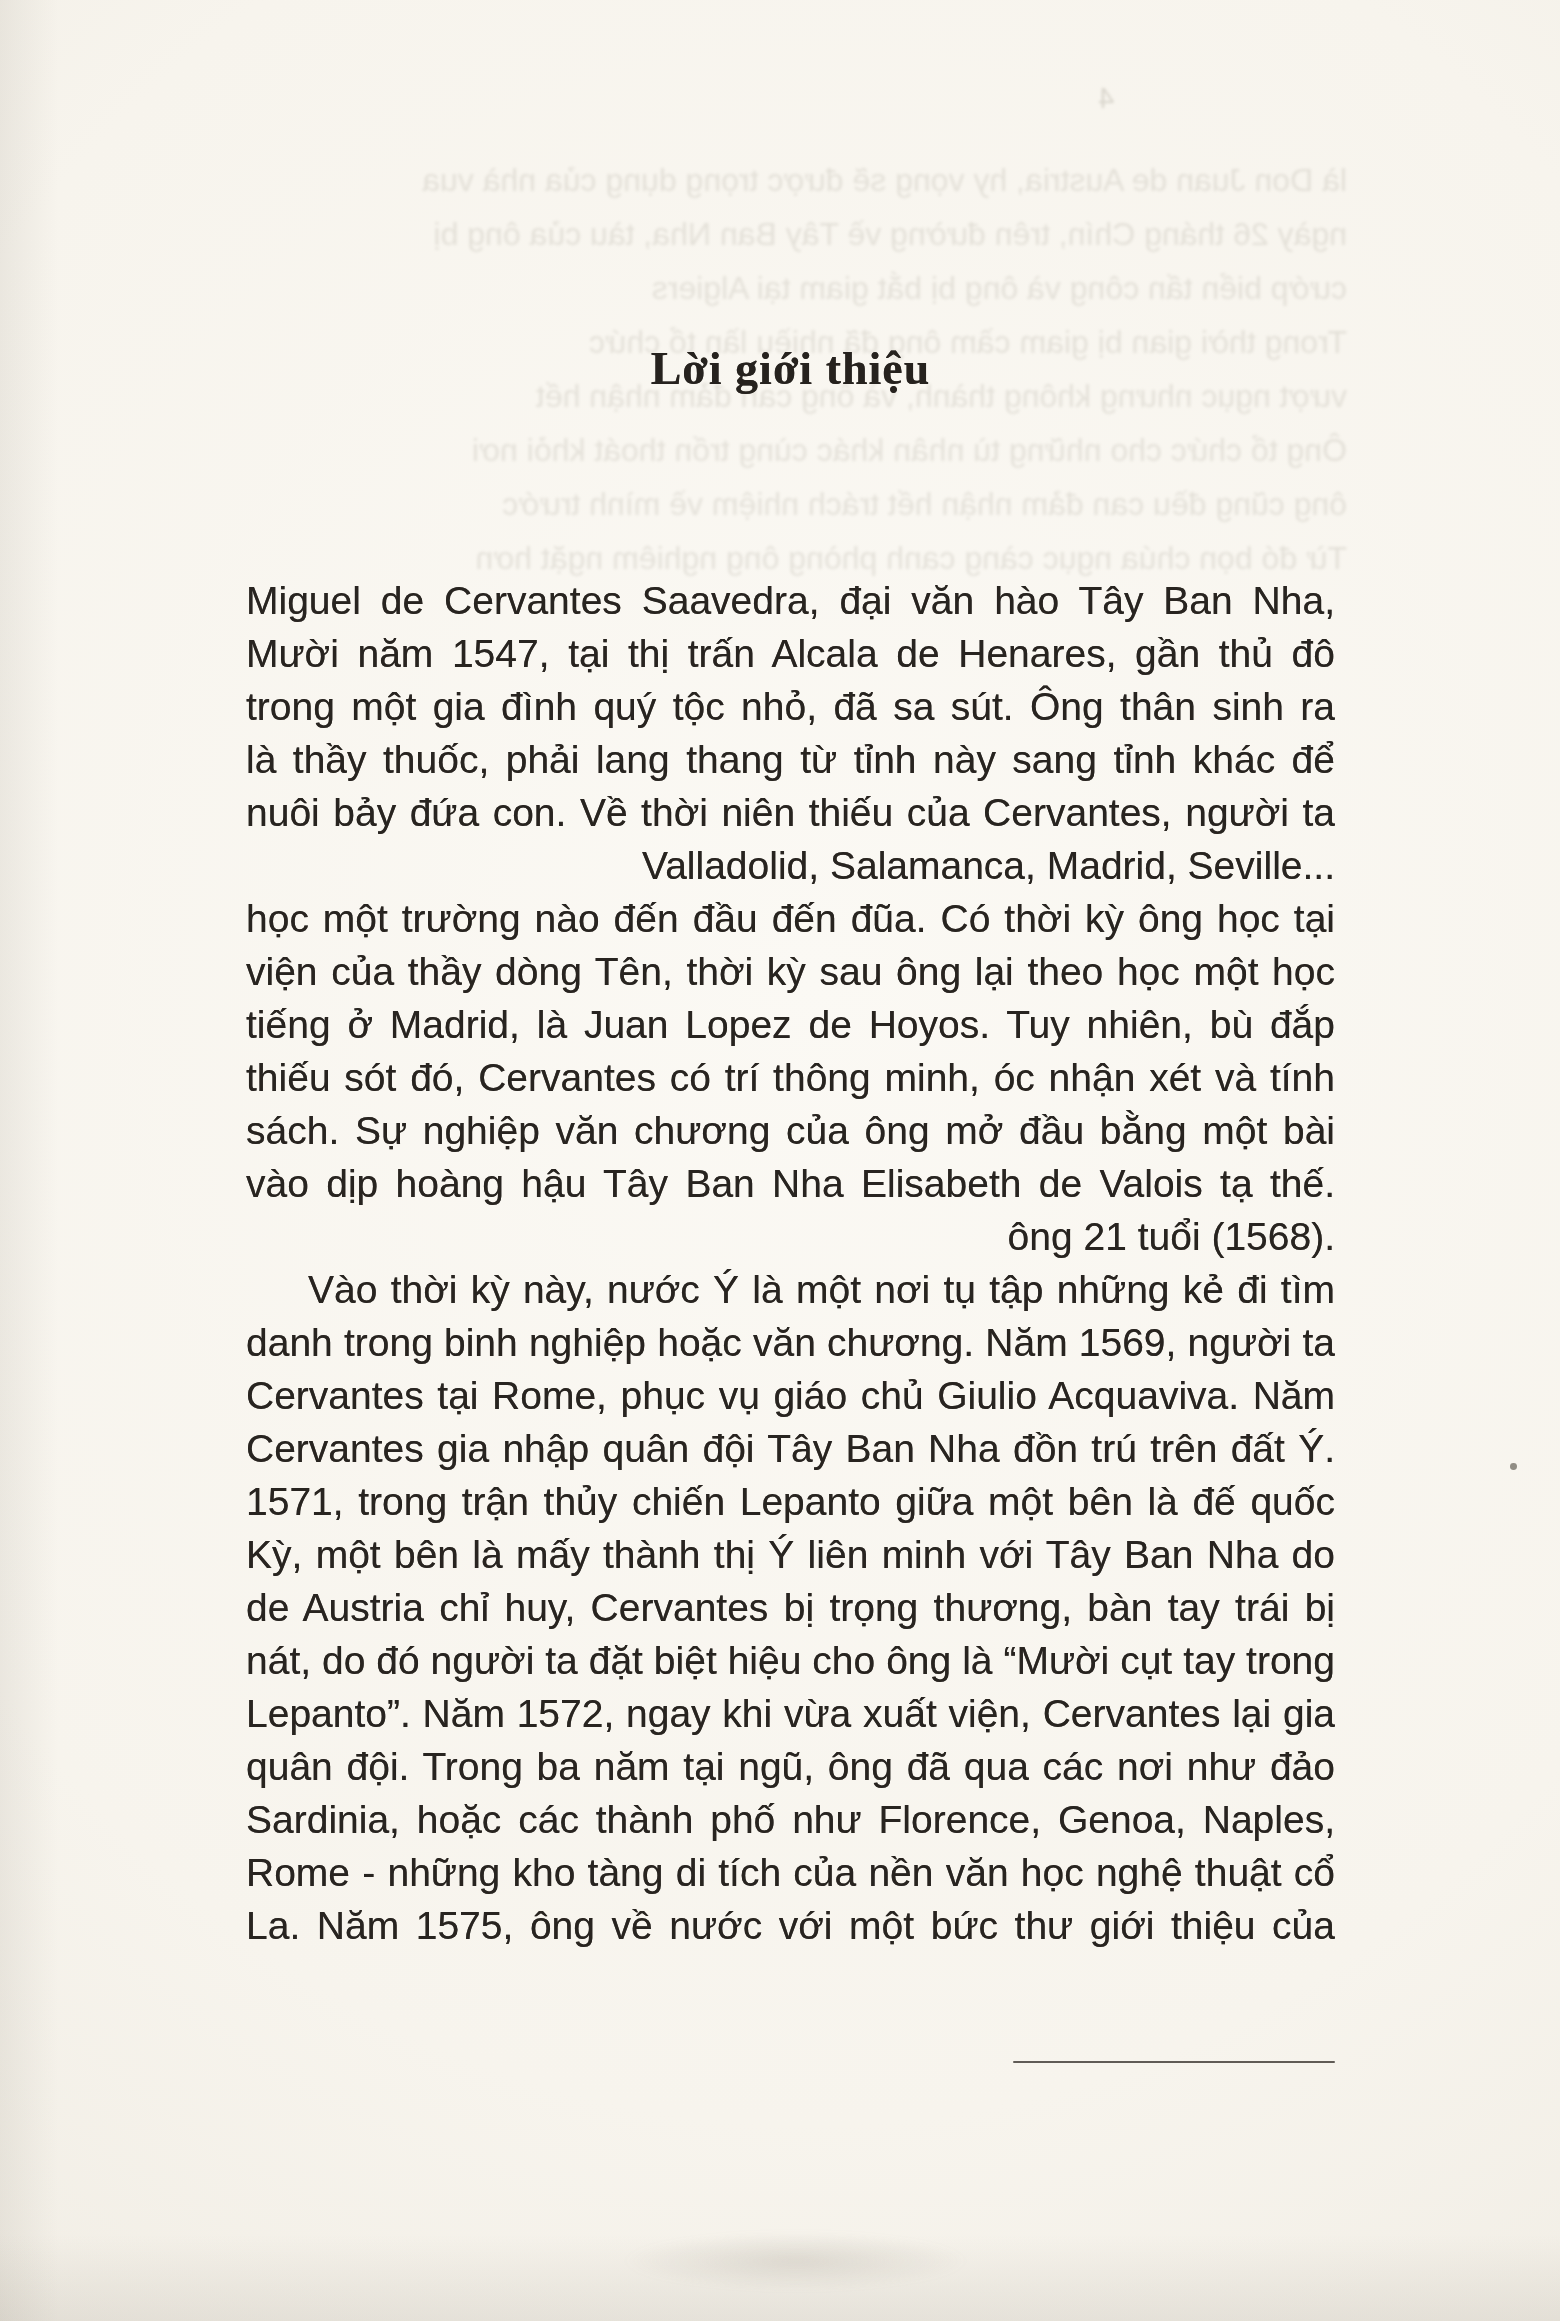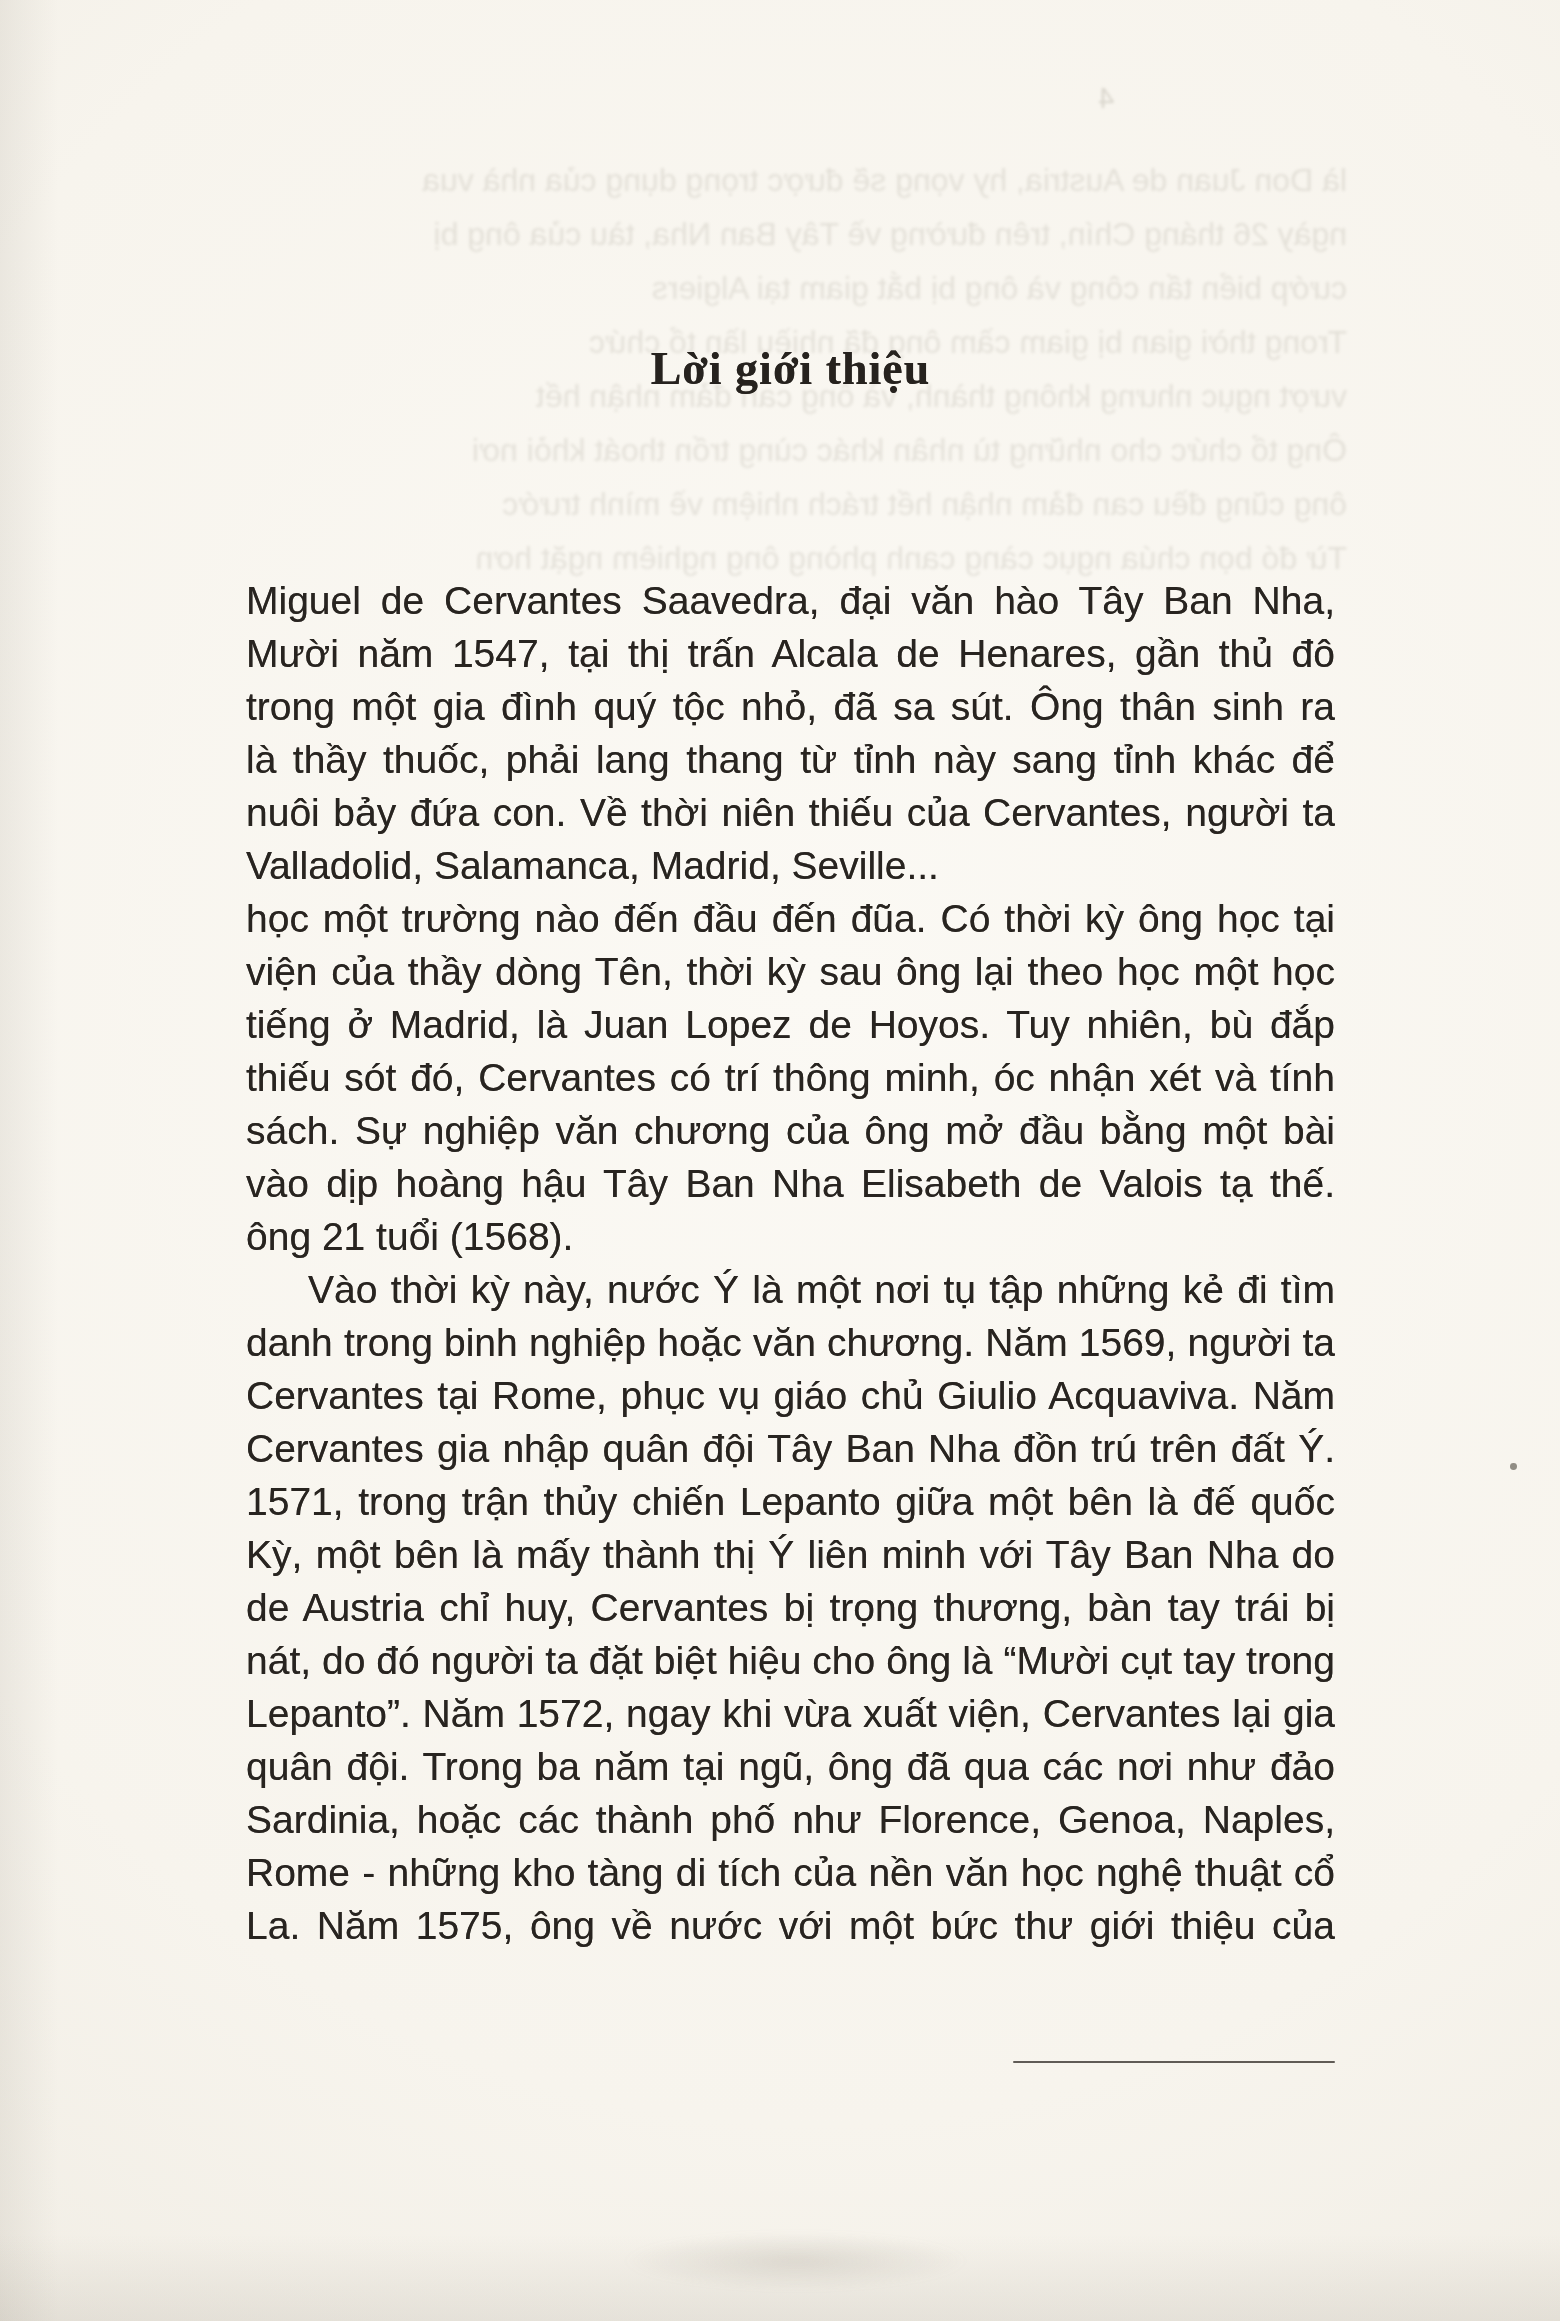--- a/index.html
+++ b/index.html
@@ -70,21 +70,21 @@
     font-size:39px;
     text-shadow:0 0 0.6px rgba(40,36,32,.7);
   }
   .line {
     height:53px;
     line-height:53px;
     overflow:hidden;
     text-align:justify;
   }
   .line::after { content:""; display:inline-block; width:100%; height:0; }
-  .line.no-justify { text-align:left; }
+  .line.no-justify { text-align:right; }
   .line.no-justify::after { content:none; }
   .line.indent { text-indent:62px; }
 
   
   .underline-mark {
     position:absolute;
     left:1013px; top:2061px; width:322px; height:1.9px;
     background:rgba(45,40,35,.75);
     border-radius:1.9px;
   }

